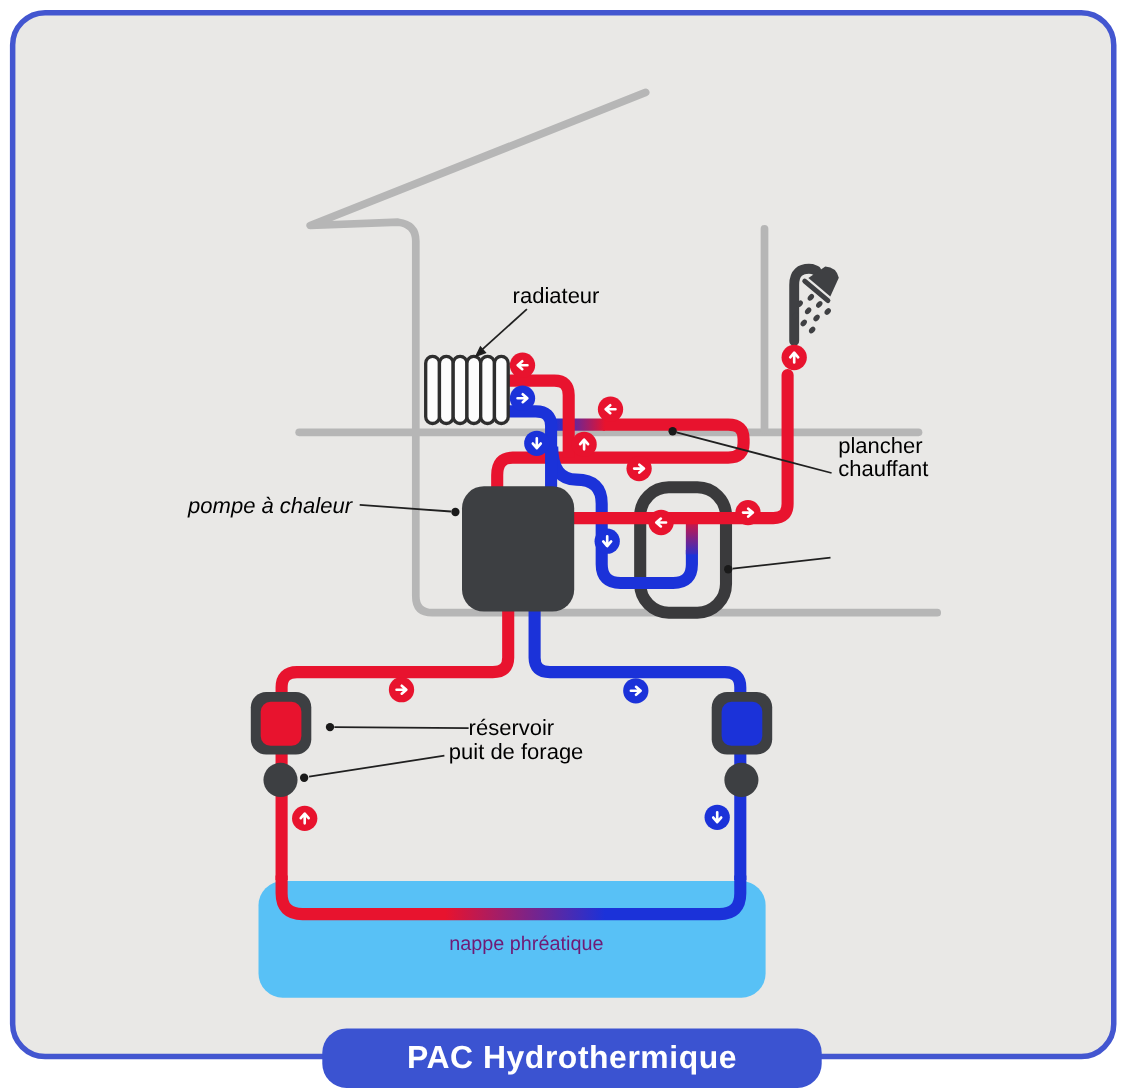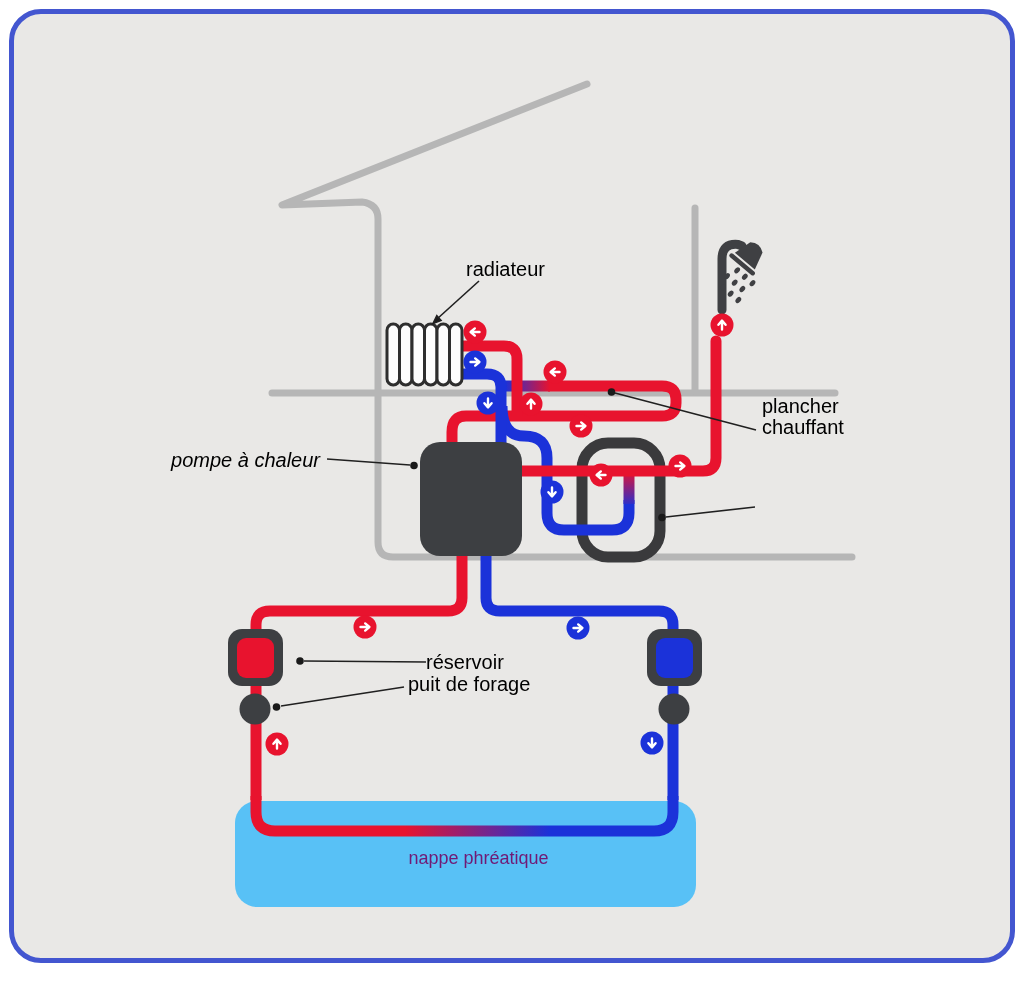--- a/index.html
+++ b/index.html
@@ -186,14 +186,17 @@
   </svg>
 
   <div class="lbl" style="left:466px;top:259px">radiateur</div>
   <div class="lbl r" style="right:704px;top:450px">pompe à chaleur</div>
   <div class="lbl" style="left:762px;top:396px">plancher
 chauffant</div>
   <div class="lbl" style="left:426px;top:652px">réservoir</div>
   <div class="lbl" style="left:408px;top:674px">puit de forage</div>
   <div class="nappe-lbl">nappe phréatique</div>
 
+  <div class="banner">
+    <span>PAC Hydrothermique</span>
+  </div>
 
 </div>
 
 </body></html>

